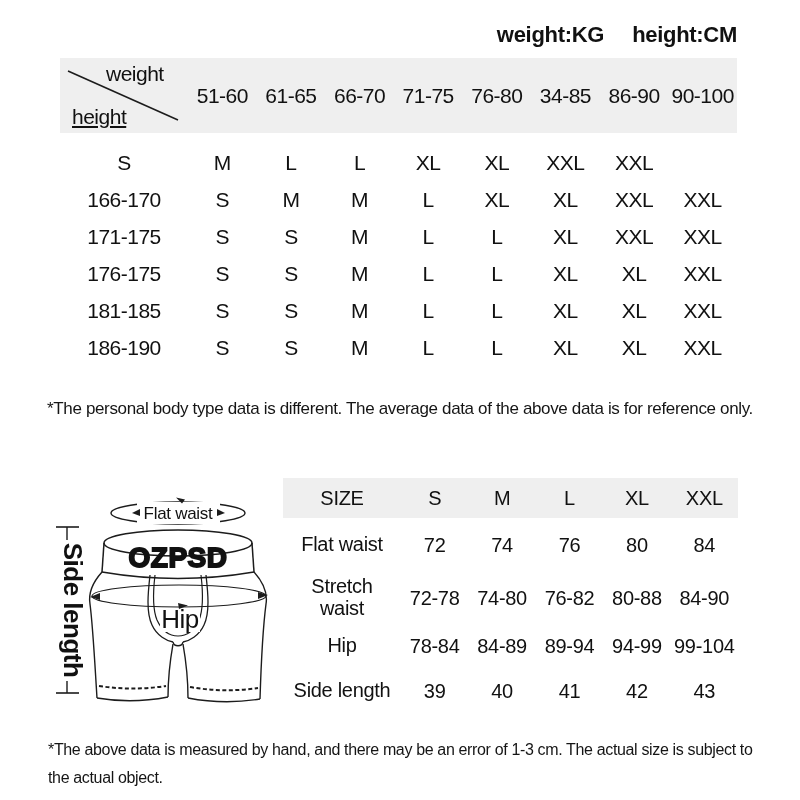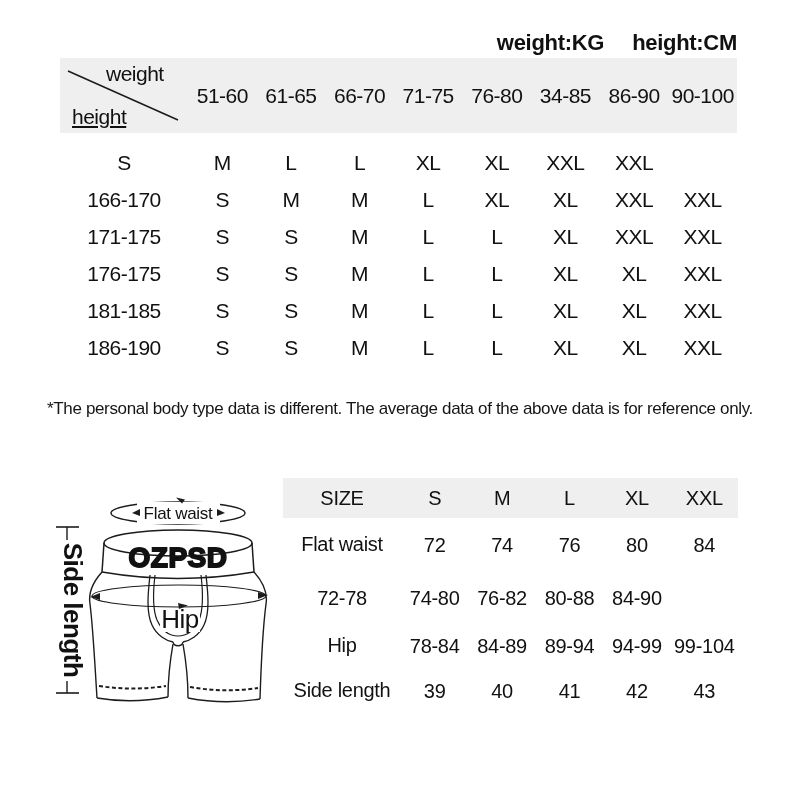--- a/index.html
+++ b/index.html
@@ -2,21 +2,21 @@
 <html><head>
 <meta charset="utf-8">
 <style>
   html,body{margin:0;padding:0;background:#fff;}
   .page{
     position:relative;width:800px;height:800px;background:#ffffff;
     font-family:"Liberation Sans",sans-serif;color:#111;overflow:hidden;
   }
   
   .units{position:absolute;top:22px;right:63px;display:flex;gap:28px;
-    font-size:22px;font-weight:700;letter-spacing:-0.3px;margin-top:8px;}
+    font-size:22px;font-weight:700;letter-spacing:-0.3px;}
   
   .matrix-header{position:absolute;left:60px;top:58px;width:677px;height:75px;
     background:#efefef;display:grid;grid-template-columns:128px repeat(8,1fr);
     align-items:center;font-size:21px;letter-spacing:-0.5px;}
   .matrix-header .col-h{text-align:center;}
   .corner{position:relative;height:100%;}
   .corner svg{position:absolute;left:0;top:0;}
   .corner .c-top{position:absolute;top:4px;left:46px;font-size:21px;}
   .corner .c-bottom{position:absolute;bottom:4px;left:12px;font-size:21px;text-decoration:underline;}
   .matrix-body{position:absolute;left:60px;top:144px;width:677px;}
@@ -195,20 +195,21 @@
   <div class="mt-body">
     <div class="mrow" style="height:54px">
       <div class="rlabel">Flat waist</div>
       <div>72</div>
       <div>74</div>
       <div>76</div>
       <div>80</div>
       <div>84</div>
     </div>
     <div class="mrow" style="height:52px">
+      <div class="rlabel narrow">Stretch waist</div>
       <div>72-78</div>
       <div>74-80</div>
       <div>76-82</div>
       <div>80-88</div>
       <div>84-90</div>
     </div>
     <div class="mrow" style="height:44px">
       <div class="rlabel">Hip</div>
       <div>78-84</div>
       <div>84-89</div>
@@ -219,14 +220,18 @@
     <div class="mrow" style="height:46px">
       <div class="rlabel">Side length</div>
       <div>39</div>
       <div>40</div>
       <div>41</div>
       <div>42</div>
       <div>43</div>
     </div>
   </div>
 
+  <div class="note2">
+    <div>*The above data is measured by hand, and there may be an error of 1-3 cm. The actual size is subject to</div>
+    <div>the actual object.</div>
+  </div>
 
 </div>
 
 </body></html>

